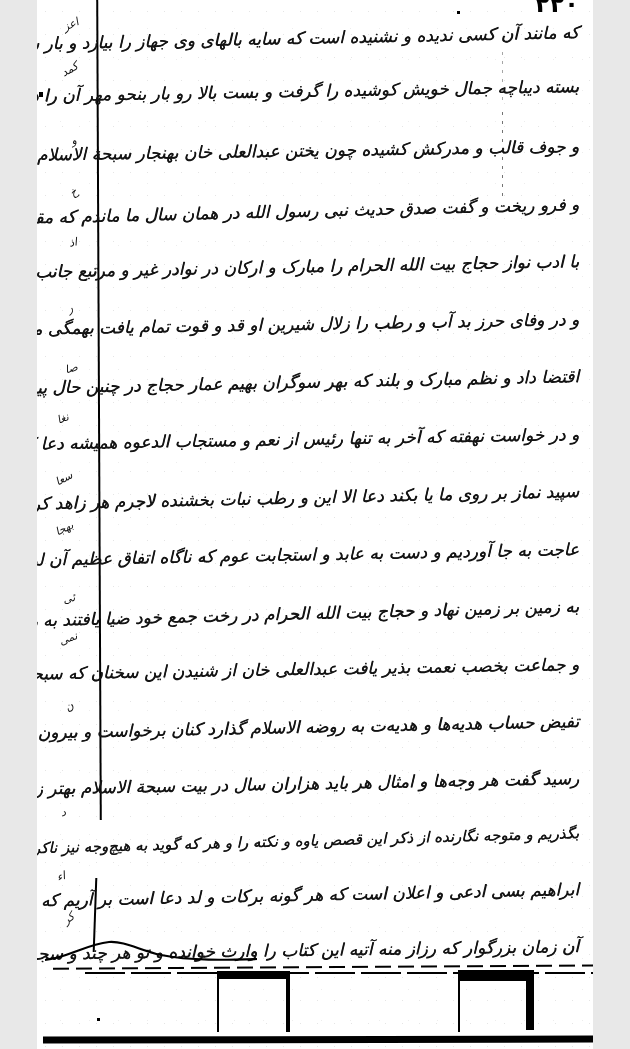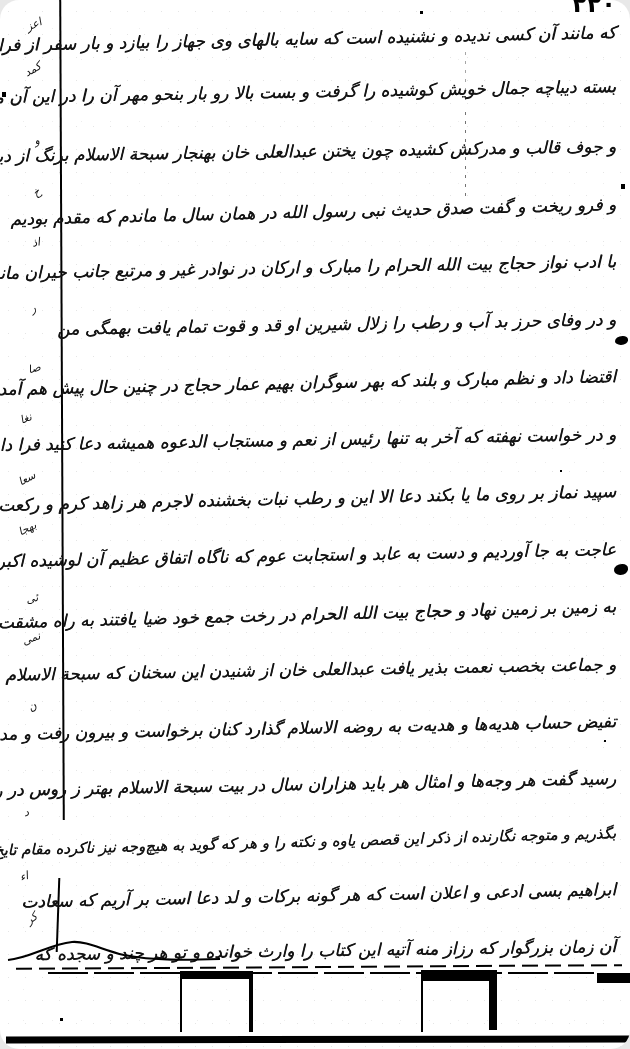--- a/index.html
+++ b/index.html
@@ -1,29 +1,28 @@
 <!DOCTYPE html>
 <html lang="fa"><head>
 <meta charset="utf-8">
 <style>
   html,body{margin:0;padding:0;background:#e8e8e8;}
   .scan-page{
     position:relative;
-    width:630px;height:1049px;
+    width:556px;height:1049px;
     margin:0 auto;
     background-color:#ffffff;
     background-image:
       radial-gradient(rgba(0,0,0,0.10) 0.5px, transparent 0.7px),
       radial-gradient(rgba(0,0,0,0.07) 0.5px, transparent 0.7px);
     background-size:17px 23px, 29px 31px;
     background-position:0 0, 9px 13px;
     overflow:hidden;
     font-family:"DejaVu Sans", sans-serif;
     color:#141414;
-    border-radius:19px;
   }
   .pageno{
     position:absolute;top:-10px;right:14px;
     font-size:24px;font-weight:bold;letter-spacing:7px;
     color:#000;
   }
   .margin-rule{
     position:absolute;left:61px;top:0;width:2px;height:820px;
     background:#000;transform:skewX(0.25deg);
   }

